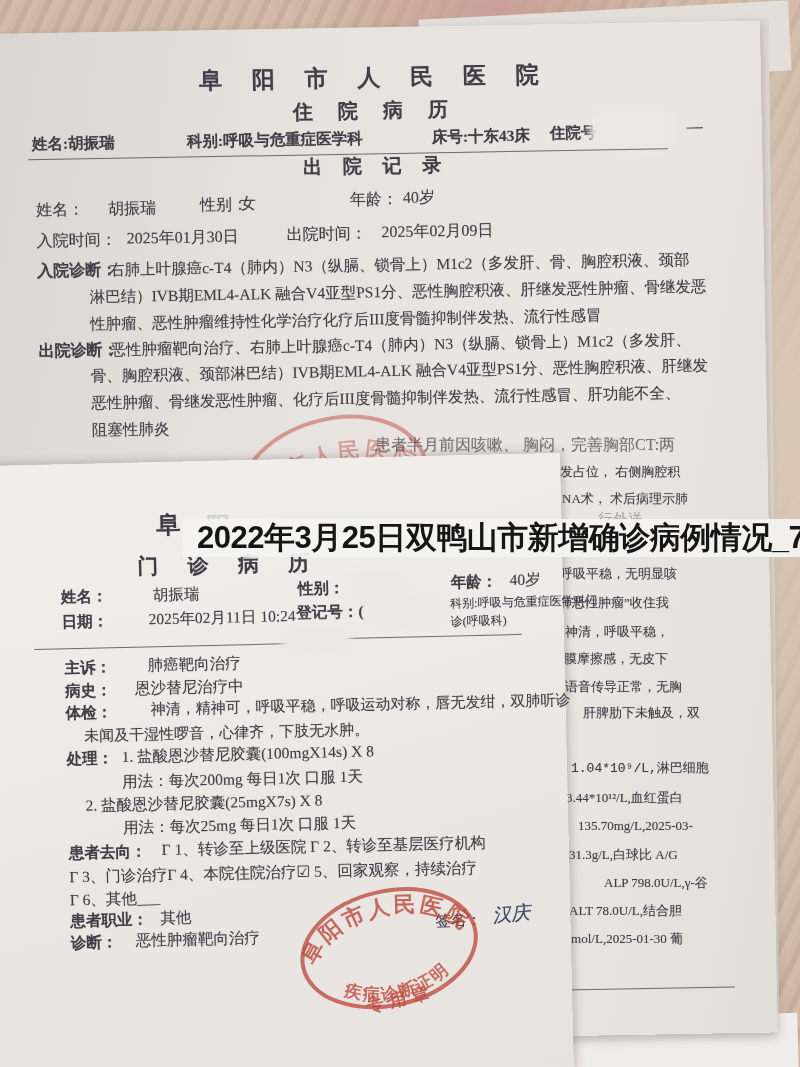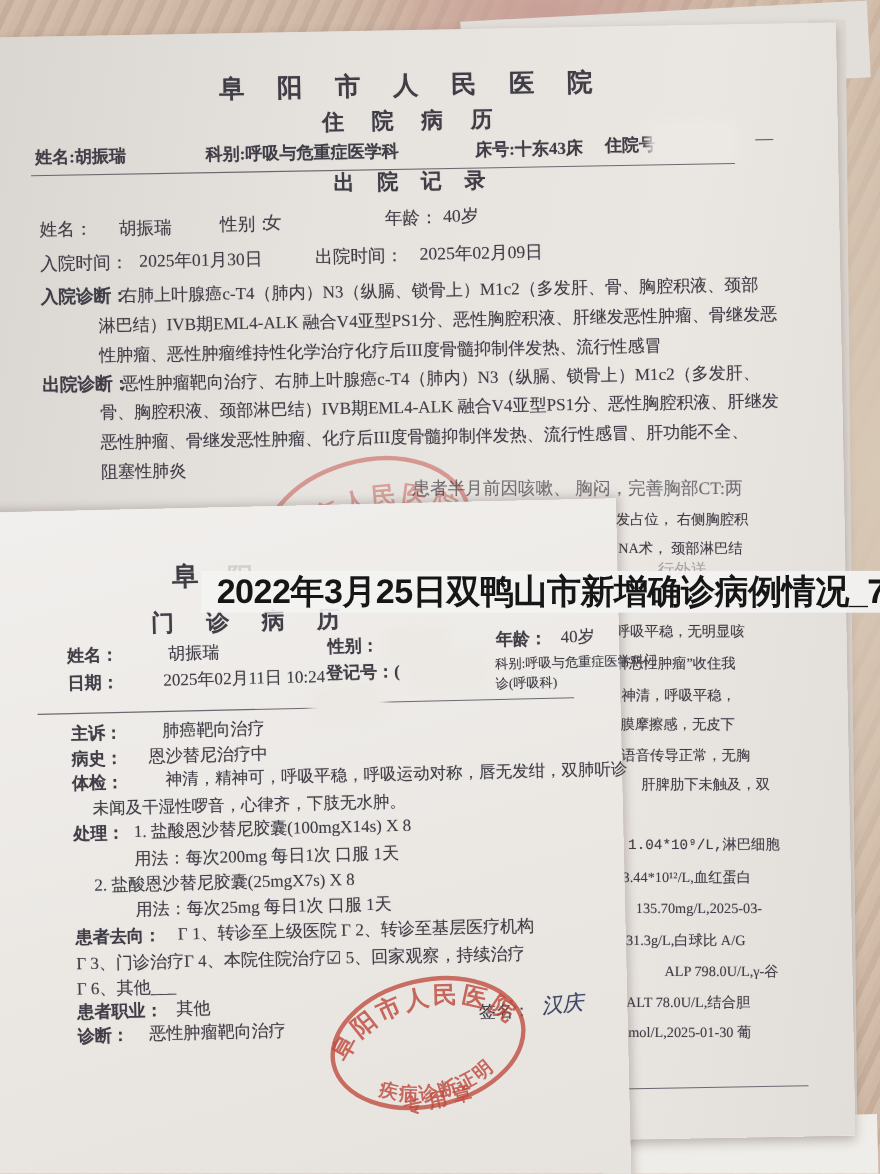--- a/index.html
+++ b/index.html
@@ -88,21 +88,21 @@
       </defs>
     <text font-size="22" fill="#c65a50" fill-opacity="0.5" letter-spacing="4">
       <textPath href="#arc1" startOffset="50%" text-anchor="middle">阜阳市人民医院</textPath>
     </text>
   </svg>
 
   <div class="abs t faint" style="left:375px;top:436px;z-index:1;opacity:.7;">患者半月前因咳嗽、 胸闷，完善胸部CT:两</div>
 
   <div style="position:absolute;z-index:1;left:0;top:0;">
     <div class="abs t rc" style="left:560px;top:465px;">发占位， 右侧胸腔积</div>
-    <div class="abs t rc" style="left:562px;top:492px;">NA术， 颈部淋巴结</div>
+    <div class="abs t rc" style="left:562px;top:492px;">NA术， 术后病理示肺</div>
     <div class="abs t rc faint" style="left:598px;top:511px;font-size:15px;">行外送</div>
     <div class="abs t rc" style="left:560px;top:567px;">呼吸平稳，无明显咳</div>
     <div class="abs t rc" style="left:559px;top:596px;">肺恶性肿瘤”收住我</div>
     <div class="abs t rc" style="left:552px;top:625px;">：神清，呼吸平稳，</div>
     <div class="abs t rc" style="left:551px;top:652px;">胸膜摩擦感，无皮下</div>
     <div class="abs t rc" style="left:565px;top:680px;">语音传导正常，无胸</div>
     <div class="abs t rc" style="left:567px;top:706px;margin-left:16px;">肝脾肋下未触及，双</div>
     <div class="abs t rc" style="left:571px;top:762px;font-family:Liberation Mono, monospace;">1.04*10⁹/L,淋巴细胞</div>
     <div class="abs t rc" style="left:566px;top:791px;">3.44*10¹²/L,血红蛋白</div>
     <div class="abs t rc" style="left:578px;top:819px;">135.70mg/L,2025-03-</div>

